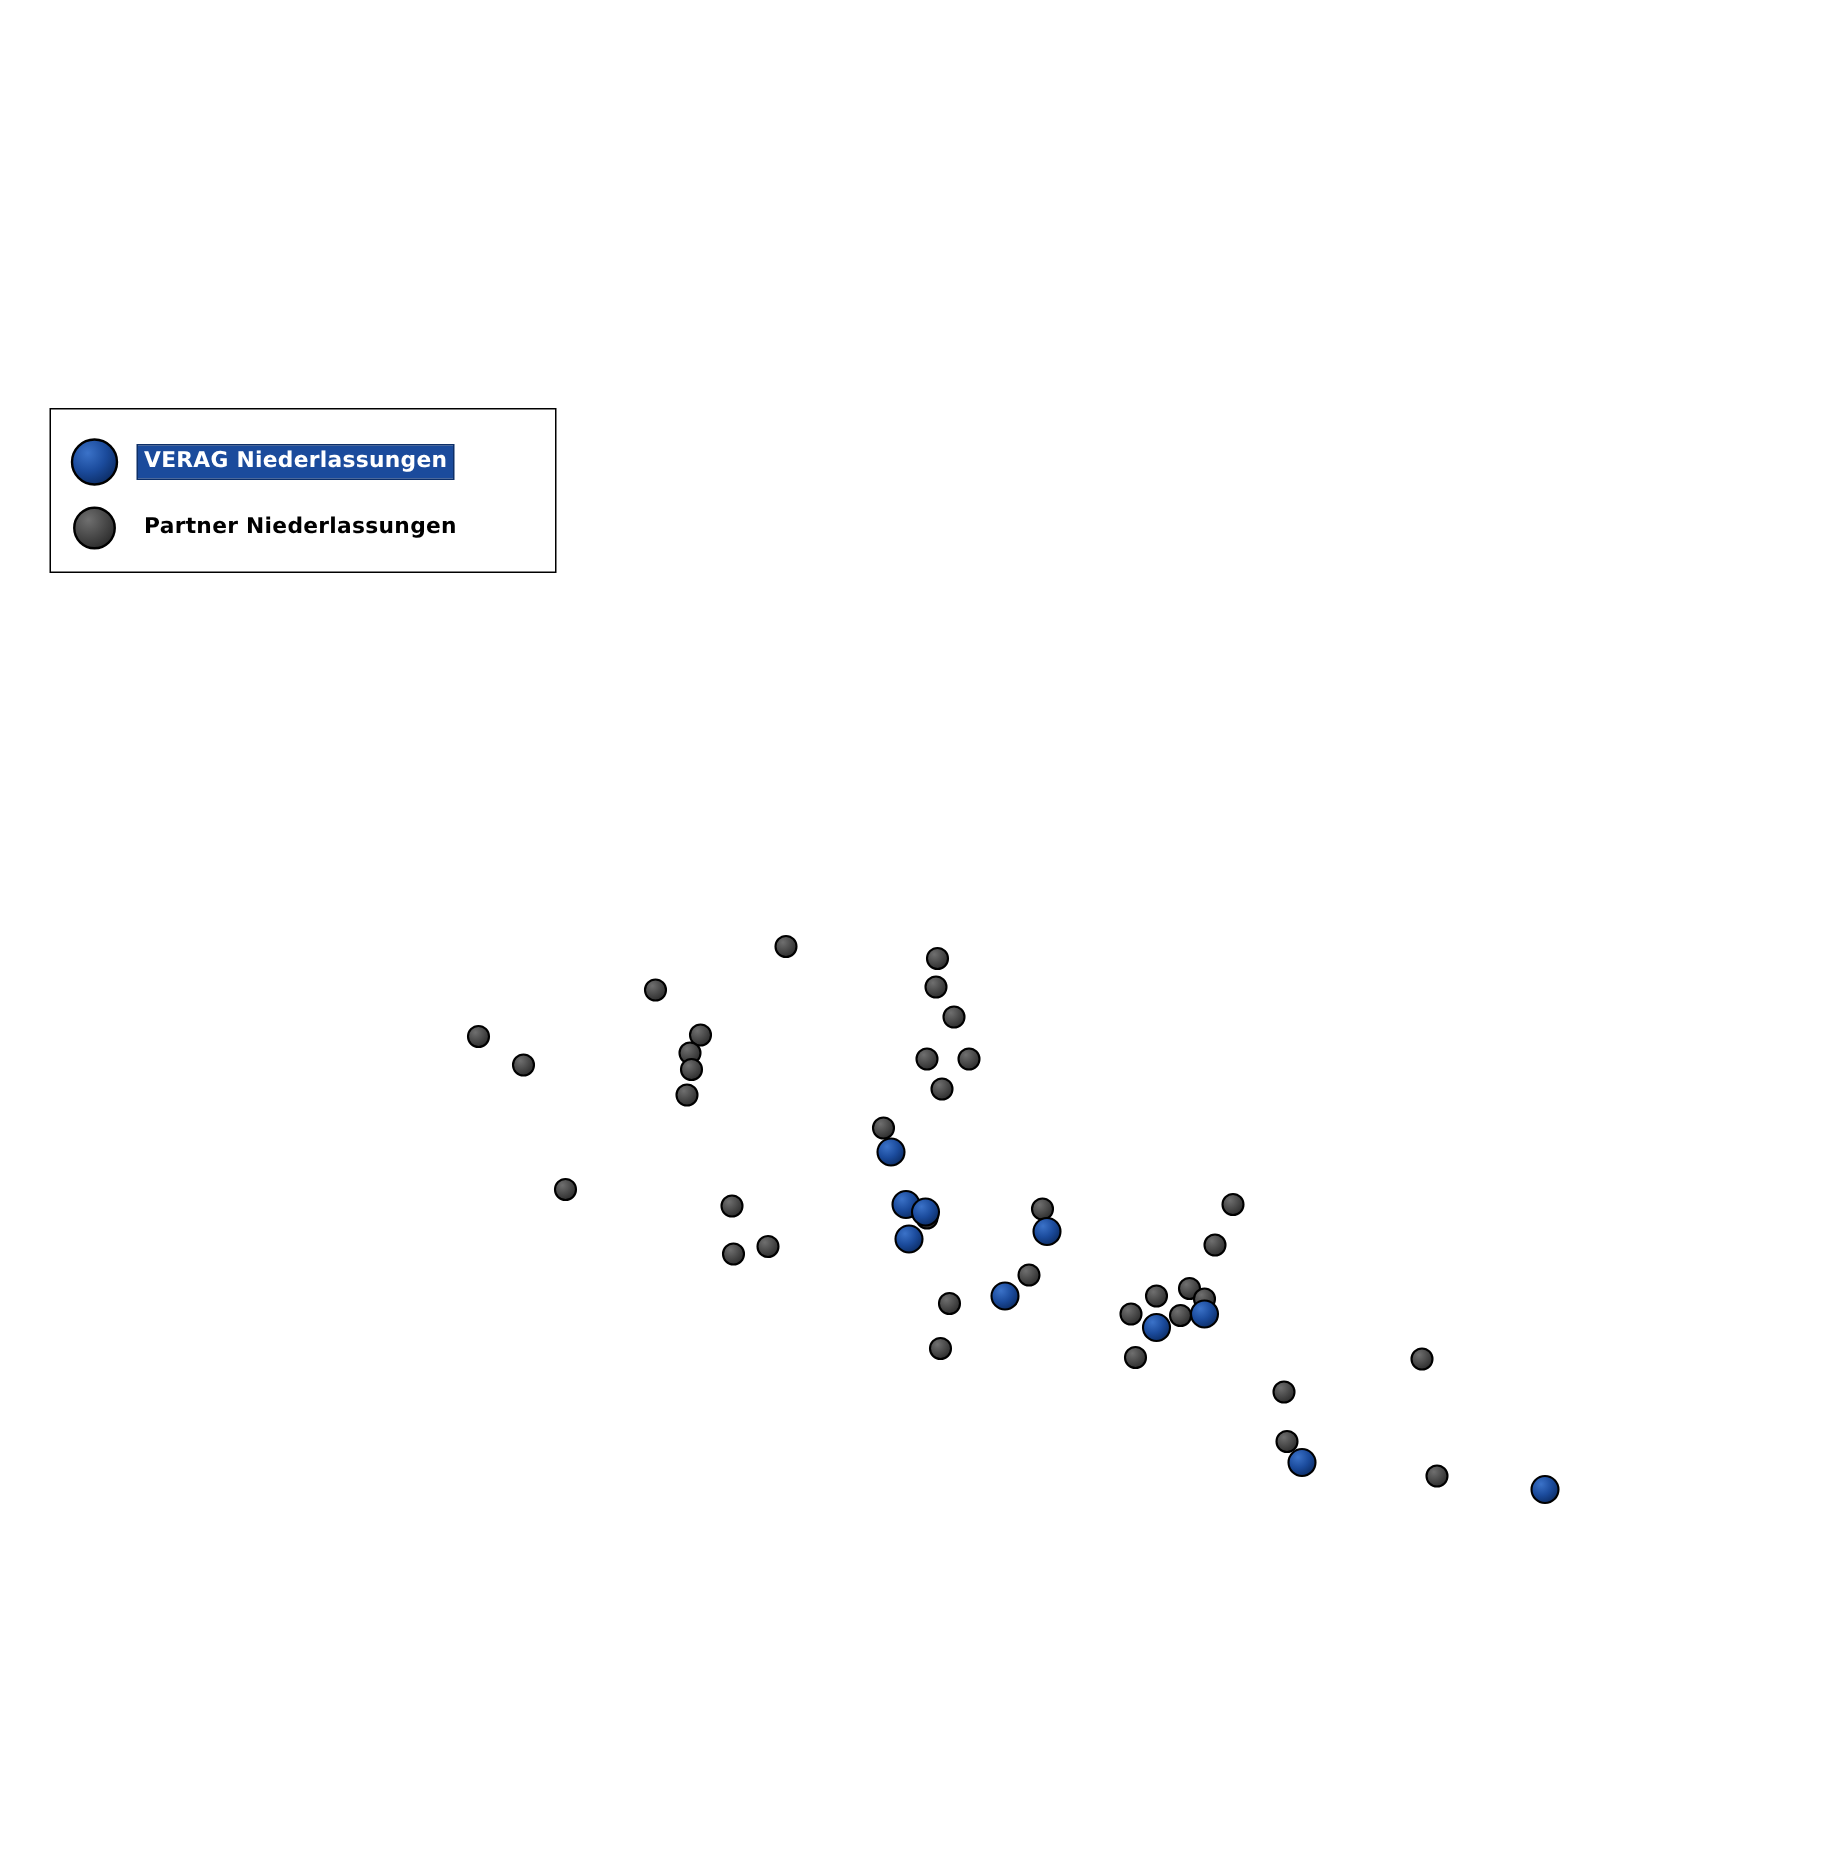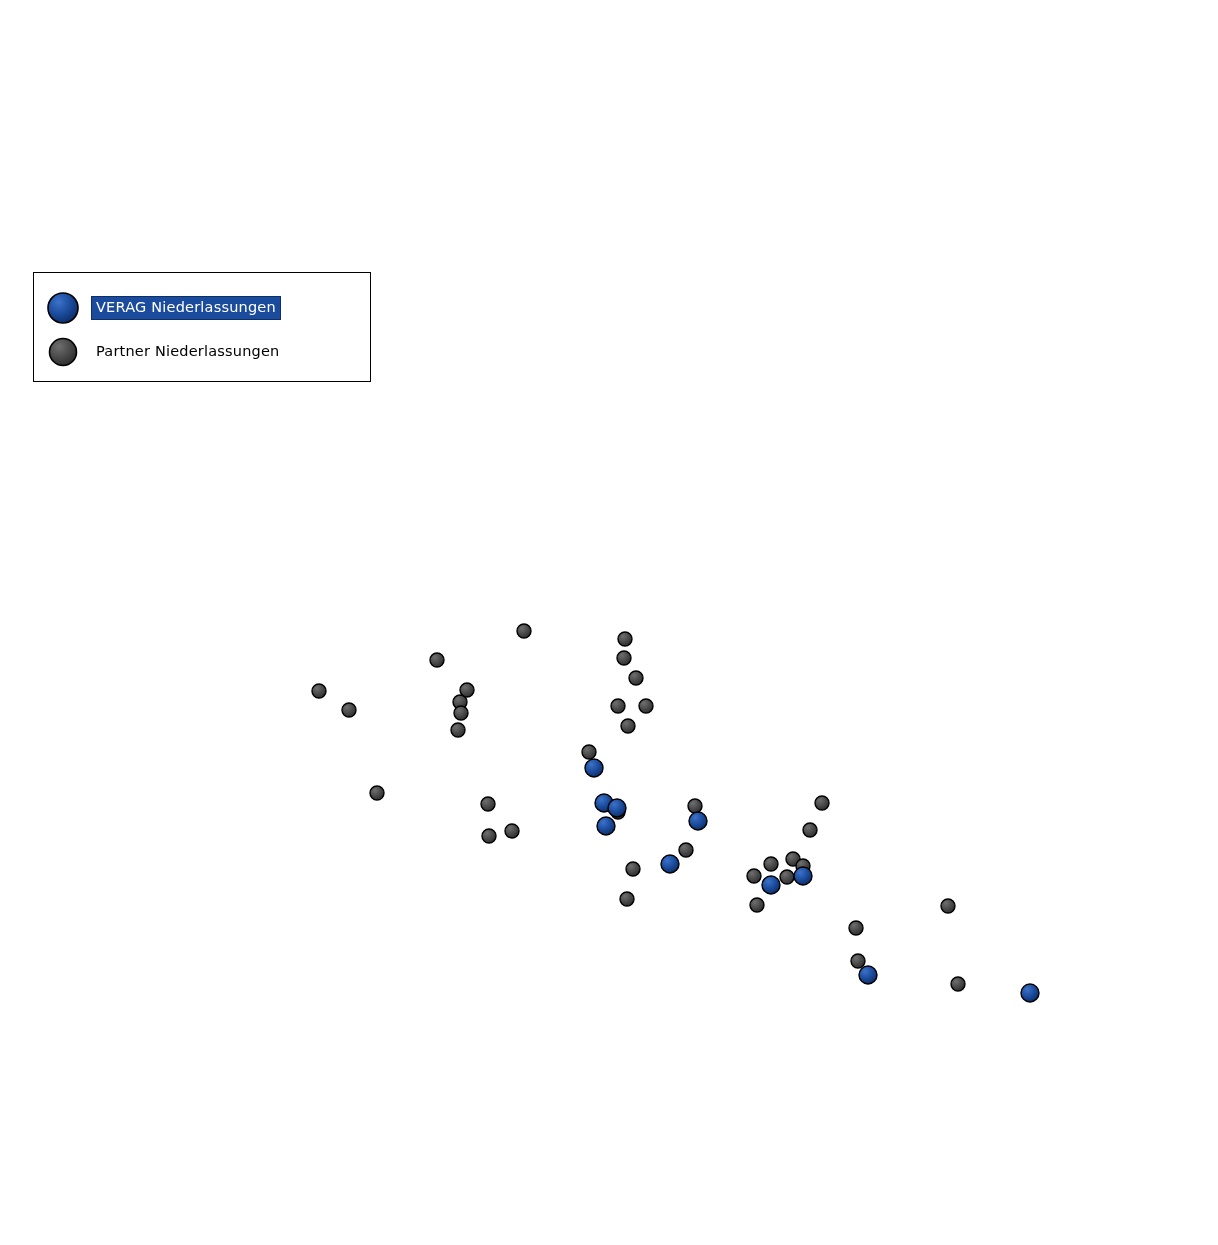--- a/index.html
+++ b/index.html
@@ -46,21 +46,21 @@
   .legend-row.row-1 { top: 57px; }
 
   .legend-marker {
     margin-left: 12px;
     flex: 0 0 auto;
   }
 
   .legend-label {
     margin-left: 12px;
     font-size: 14.5px;
-    font-weight: normal;
+    font-weight: bold;
     letter-spacing: 0.2px;
     color: #000000;
     white-space: nowrap;
     line-height: 1;
     padding: 3px 4px 4px 4px;
   }
   .legend-label.selected {
     background: #1b4b9c;
     color: #ffffff;
     outline: 1px solid #0d2f68;

